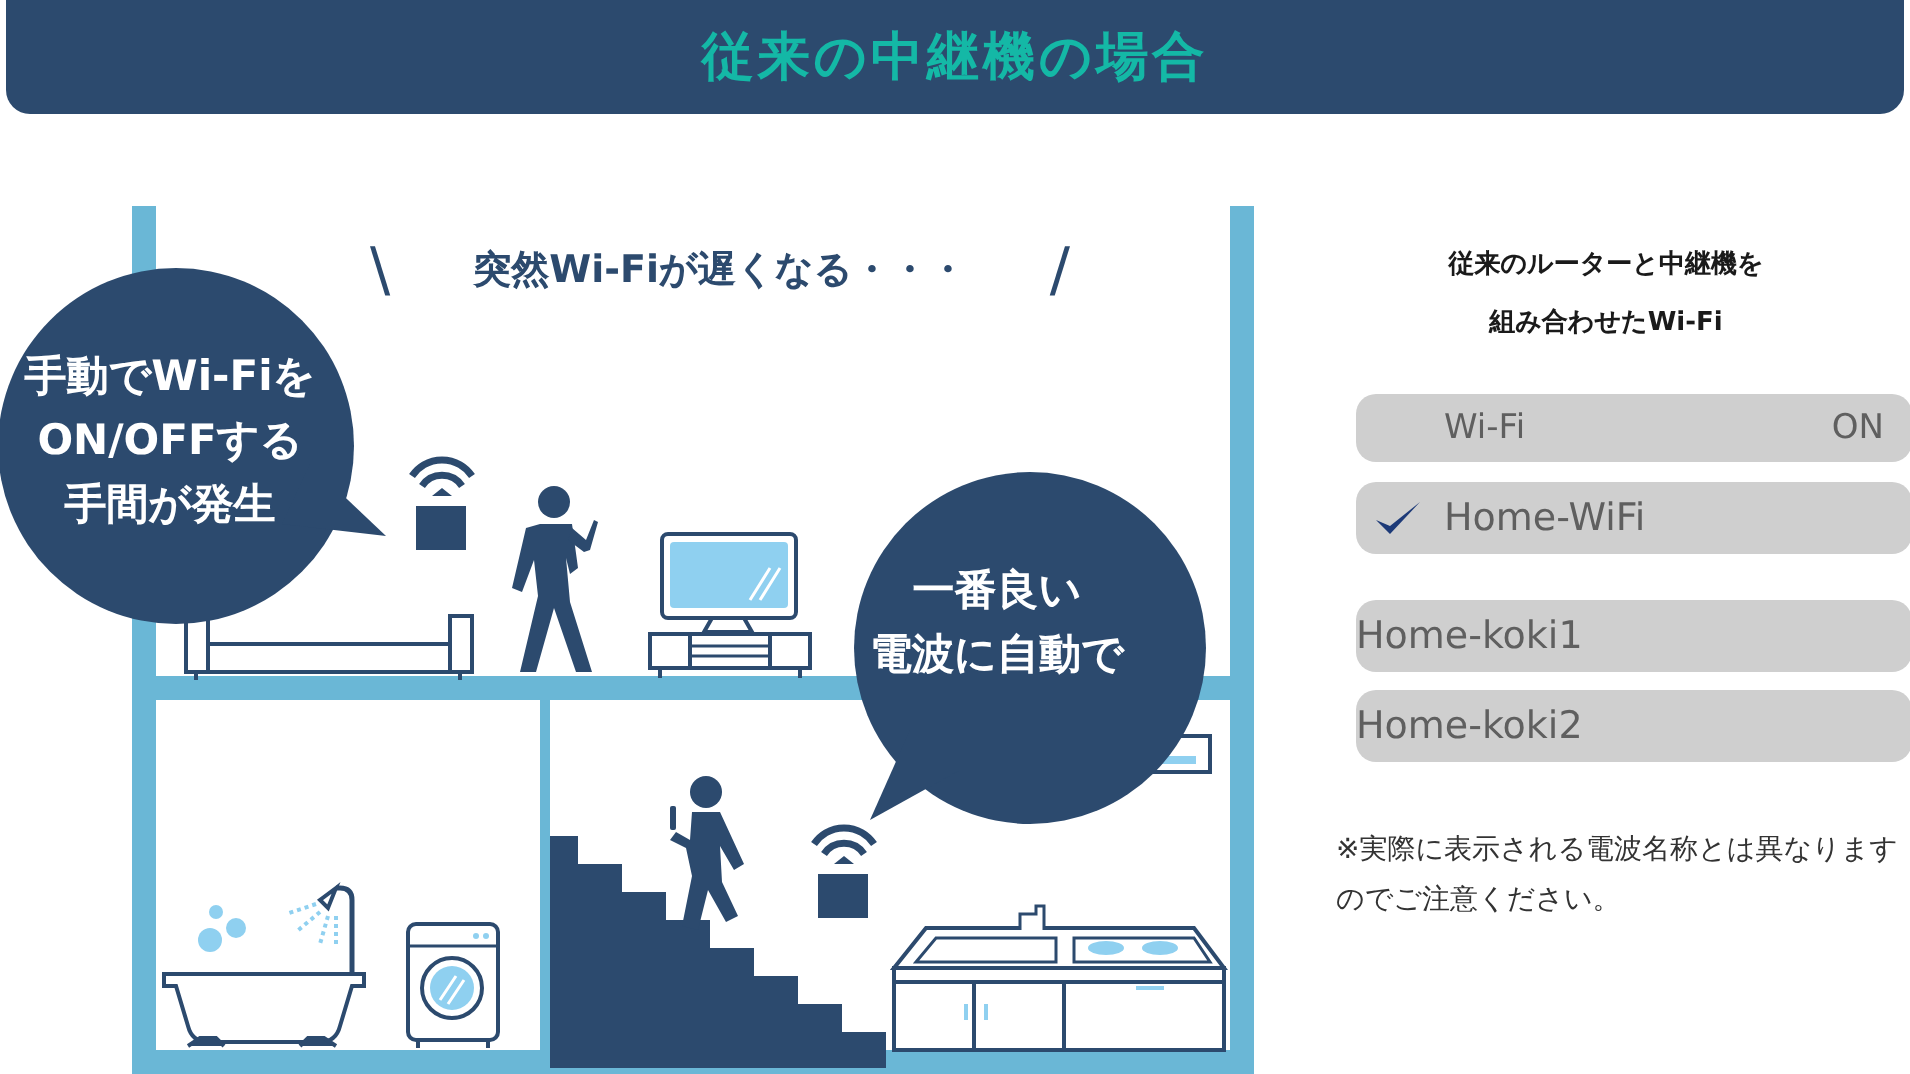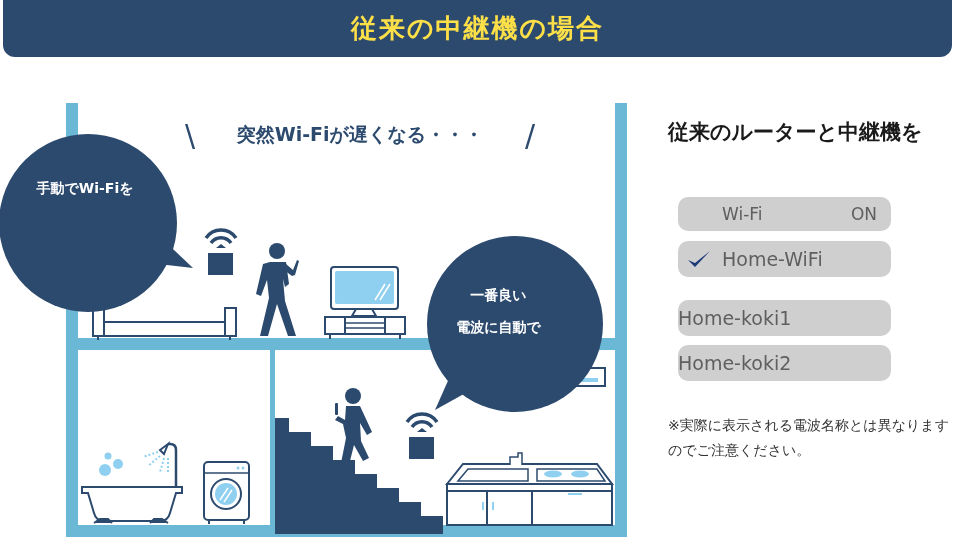--- a/index.html
+++ b/index.html
@@ -1,28 +1,28 @@
 <!DOCTYPE html>
 <html><head>
 <meta charset="utf-8">
 <style>
   * { margin: 0; padding: 0; box-sizing: border-box; }
   body { width: 955px; height: 537px; background: #ffffff; position: relative; overflow: hidden; font-family: "DejaVu Sans", "Liberation Sans", sans-serif; }
   .header { position: absolute; left: 3px; top: 0; width: 949px; height: 57px; background: #2c4a6e; border-radius: 0 0 12px 12px; display: flex; align-items: center; justify-content: center; }
-  .header h1 { color: #fde047; font-size: 26px; font-weight: bold; letter-spacing: 2px; }
+  .header h1 { color: #14b8a6; font-size: 26px; font-weight: bold; letter-spacing: 2px; }
   .scene { position: absolute; left: 0; top: 0; width: 640px; height: 537px; }
   .scene svg { position: absolute; left: 0; top: 0; }
   .tagline { position: absolute; left: 185px; top: 117px; width: 350px; height: 36px; display: flex; align-items: center; justify-content: space-between; color: #2c4a6e; font-weight: bold; font-size: 19px; }
   .tagline .slash { font-weight: normal; font-size: 30px; color: #2c4a6e; }
-  .bubble-text { position: absolute; color: #fff; font-weight: bold; text-align: center; font-size: 14px; line-height: 32px; }
+  .bubble-text { position: absolute; color: #fff; font-weight: bold; text-align: center; font-size: 21px; line-height: 32px; }
   .bubble-left { left: 0px; top: 172px; width: 170px; }
   .bubble-right { left: 421px; top: 279px; width: 155px; }
   .panel { position: absolute; left: 668px; top: 118px; width: 280px; }
-  .panel-title { color: #1a1a1a; font-weight: bold; font-size: 21px; line-height: 29px; width: 270px; }
-  .wifi-row { position: absolute; left: 10px; width: 213px; height: 36px; background: #cfcfcf; border-radius: 10px; color: #5f5f5f; font-size: 19px; display: flex; align-items: center; }
+  .panel-title { text-align: center; color: #1a1a1a; font-weight: bold; font-size: 13px; line-height: 29px; width: 270px; }
+  .wifi-row { position: absolute; left: 10px; width: 278px; height: 36px; background: #cfcfcf; border-radius: 10px; color: #5f5f5f; font-size: 19px; display: flex; align-items: center; }
   .row-toggle { top: 79px; font-size: 17px; padding-left: 44px; padding-right: 14px; justify-content: space-between; height: 34px; }
   .row-home { top: 123px; padding-left: 8px; }
   .row-koki1 { top: 182px; }
   .row-koki2 { top: 227px; }
   .check { width: 26px; height: 20px; margin-right: 10px; }
   .note { position: absolute; left: 0; top: 295px; width: 290px; font-size: 14px; color: #333; line-height: 25px; }
 </style>
 </head>
 <body>
 
@@ -152,31 +152,34 @@
   </svg>
 
   <div class="tagline">
     <span class="slash">\</span>
     <span>突然Wi-Fiが遅くなる・・・</span>
     <span class="slash">/</span>
   </div>
 
   <div class="bubble-text bubble-left">
     <div>手動でWi-Fiを</div>
+    <div>ON/OFFする</div>
+    <div>手間が発生</div>
   </div>
 
   <div class="bubble-text bubble-right">
     <div>一番良い</div>
     <div>電波に自動で</div>
   </div>
 </div>
 
 <div class="panel">
   <div class="panel-title">
     <div>従来のルーターと中継機を</div>
+    <div>組み合わせたWi-Fi</div>
   </div>
 
   <div class="wifi-row row-toggle">
     <span>Wi-Fi</span>
     <span>ON</span>
   </div>
 
   <div class="wifi-row row-home">
     <svg class="check" viewBox="0 0 26 20">
       <path d="M2 11 l7 7 l15 -16 l-15 12 z" fill="#1d3a78"></path>

